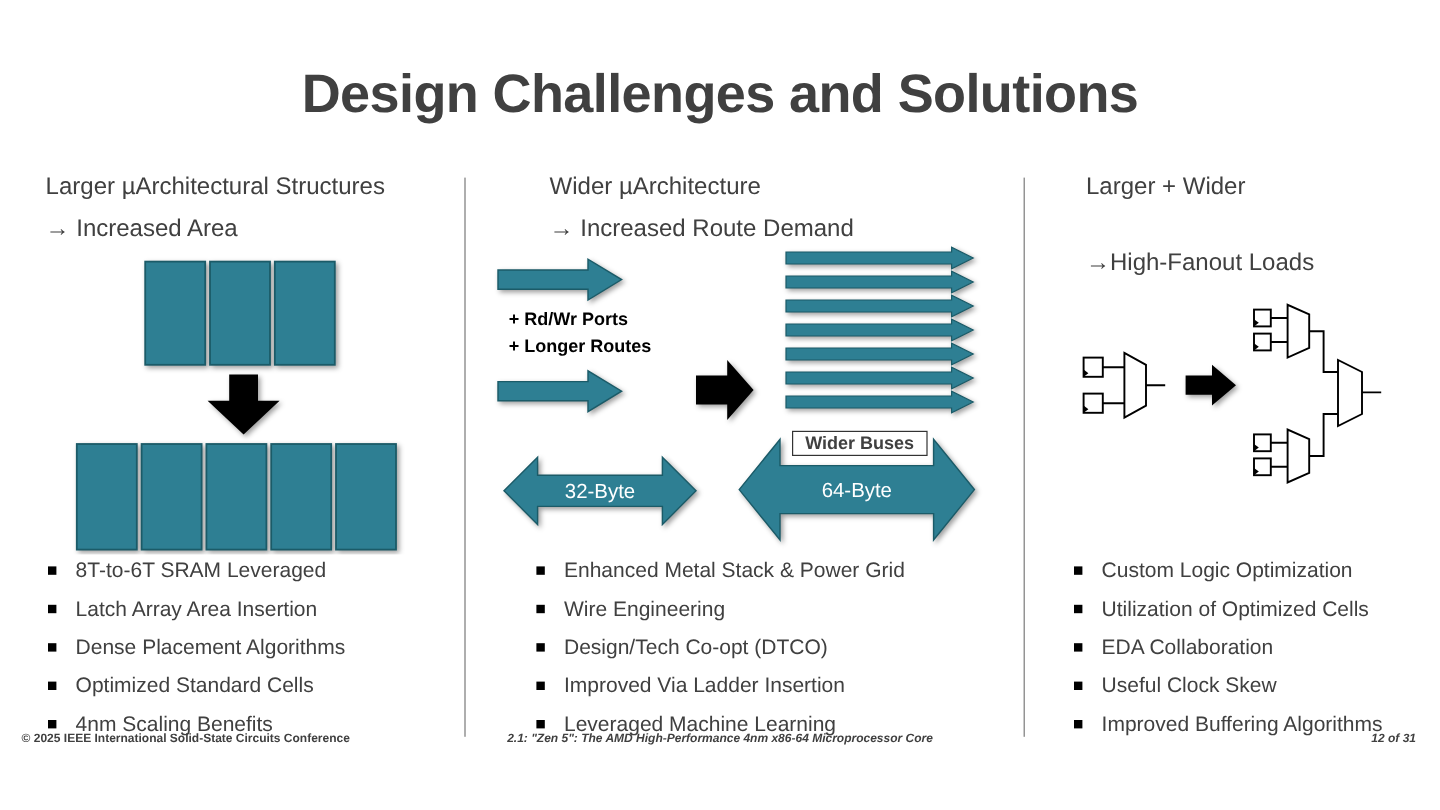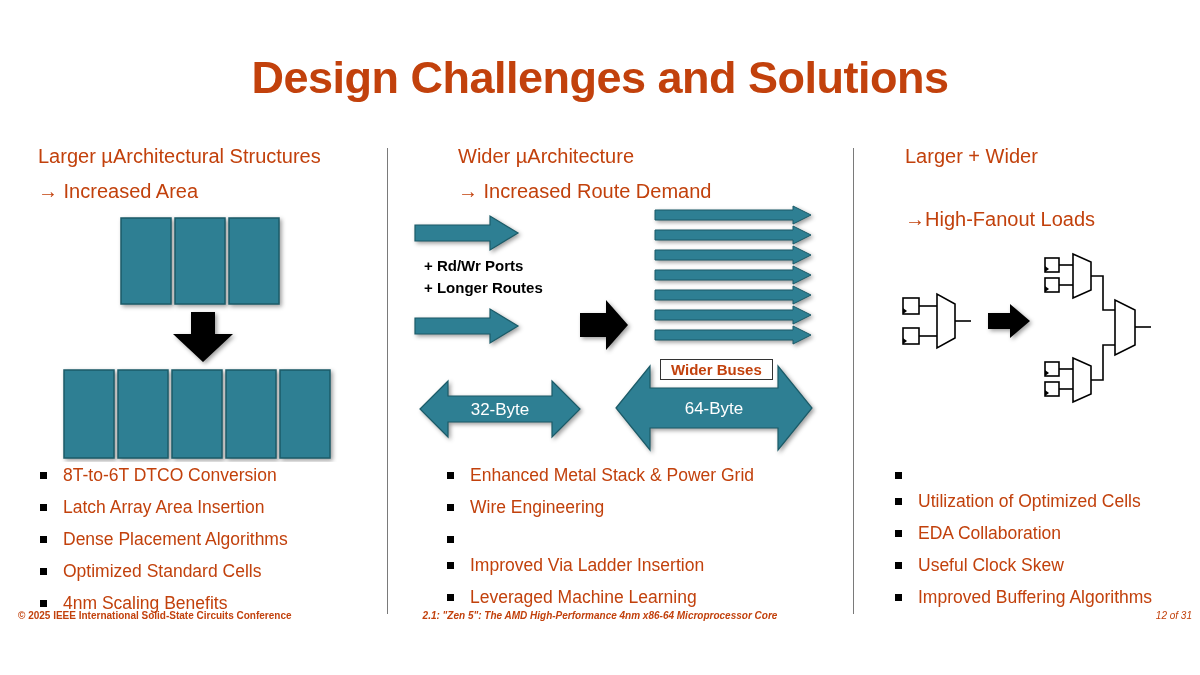--- a/index.html
+++ b/index.html
@@ -1,18 +1,18 @@
 <!DOCTYPE html>
 <html><head>
 <meta charset="utf-8">
 <style>
   html,body { margin:0; padding:0; background:#fff; }
   .slide {
     position:relative; width:1200px; height:629px; background:#ffffff;
-    font-family:"Liberation Sans", sans-serif; color:#c2410c; overflow:hidden;
+    font-family:"Liberation Sans", sans-serif; color:#404040; overflow:hidden;
   }
   .title {
     position:absolute; top:52px; left:0; width:100%; text-align:center;
     font-size:45px; font-weight:700; letter-spacing:-0.5px;
   }
   .col-heading, .col-sub {
     position:absolute; font-size:20px; font-weight:400; white-space:nowrap;
   }
   #col1-head { left:38px;  top:145px; }
   #col1-sub  { left:38px;  top:180px; }
@@ -45,21 +45,21 @@
 
   .wider-buses {
     position:absolute; left:660px; top:359px; z-index:2;
     border:1.5px solid #333; background:#fff; padding:1px 10px;
     font-weight:700; font-size:15px;
   }
 
   .footer { position:absolute; bottom:8px; font-size:10px; white-space:nowrap; }
   .footer-left   { left:18px; font-weight:700; }
   .footer-center { left:0; width:100%; text-align:center; font-weight:700; font-style:italic; }
-  .footer-right  { right:8px; font-weight:400; font-style:italic; }
+  .footer-right  { right:20px; font-weight:700; font-style:italic; }
 </style>
 </head>
 <body>
 
 <div class="slide">
 
   <div class="title">Design Challenges and Solutions</div>
 
   <div class="divider" id="divider-1"></div>
   <div class="divider" id="divider-2"></div>
@@ -79,21 +79,21 @@
       <rect x="63" y="158" width="50" height="88" fill="#2E7F93" stroke="#1B5B68" stroke-width="1.5"></rect>
       <rect x="117" y="158" width="50" height="88" fill="#2E7F93" stroke="#1B5B68" stroke-width="1.5"></rect>
       <rect x="171" y="158" width="50" height="88" fill="#2E7F93" stroke="#1B5B68" stroke-width="1.5"></rect>
       <rect x="225" y="158" width="50" height="88" fill="#2E7F93" stroke="#1B5B68" stroke-width="1.5"></rect>
     </g>
   </svg>
 
   <ul class="bullets" id="col1-bullets">
     <li>
         <span class="sq"></span>
-        <span>8T-to-6T DTCO Conversion</span>
+        <span>8T-to-6T SRAM Leveraged</span>
       </li>
     <li>
         <span class="sq"></span>
         <span>Latch Array Area Insertion</span>
       </li>
     <li>
         <span class="sq"></span>
         <span>Dense Placement Algorithms</span>
       </li>
     <li>
@@ -136,20 +136,21 @@
     <li>
         <span class="sq"></span>
         <span>Enhanced Metal Stack &amp; Power Grid</span>
       </li>
     <li>
         <span class="sq"></span>
         <span>Wire Engineering</span>
       </li>
     <li>
         <span class="sq"></span>
+        <span>Design/Tech Co-opt (DTCO)</span>
       </li>
     <li>
         <span class="sq"></span>
         <span>Improved Via Ladder Insertion</span>
       </li>
     <li>
         <span class="sq"></span>
         <span>Leveraged Machine Learning</span>
       </li>
   </ul>
@@ -187,20 +188,21 @@
       <polyline points="198,26 210,26 210,60 222,60" fill="none"></polyline>
       <polyline points="198,130 210,130 210,95 222,95" fill="none"></polyline>
       <polygon points="222,50 222,105 242,95 242,60"></polygon>
       <line x1="242" y1="77" x2="258" y2="77"></line>
     </g>
   </svg>
 
   <ul class="bullets" id="col3-bullets">
     <li>
         <span class="sq"></span>
+        <span>Custom Logic Optimization</span>
       </li>
     <li>
         <span class="sq"></span>
         <span>Utilization of Optimized Cells</span>
       </li>
     <li>
         <span class="sq"></span>
         <span>EDA Collaboration</span>
       </li>
     <li>

